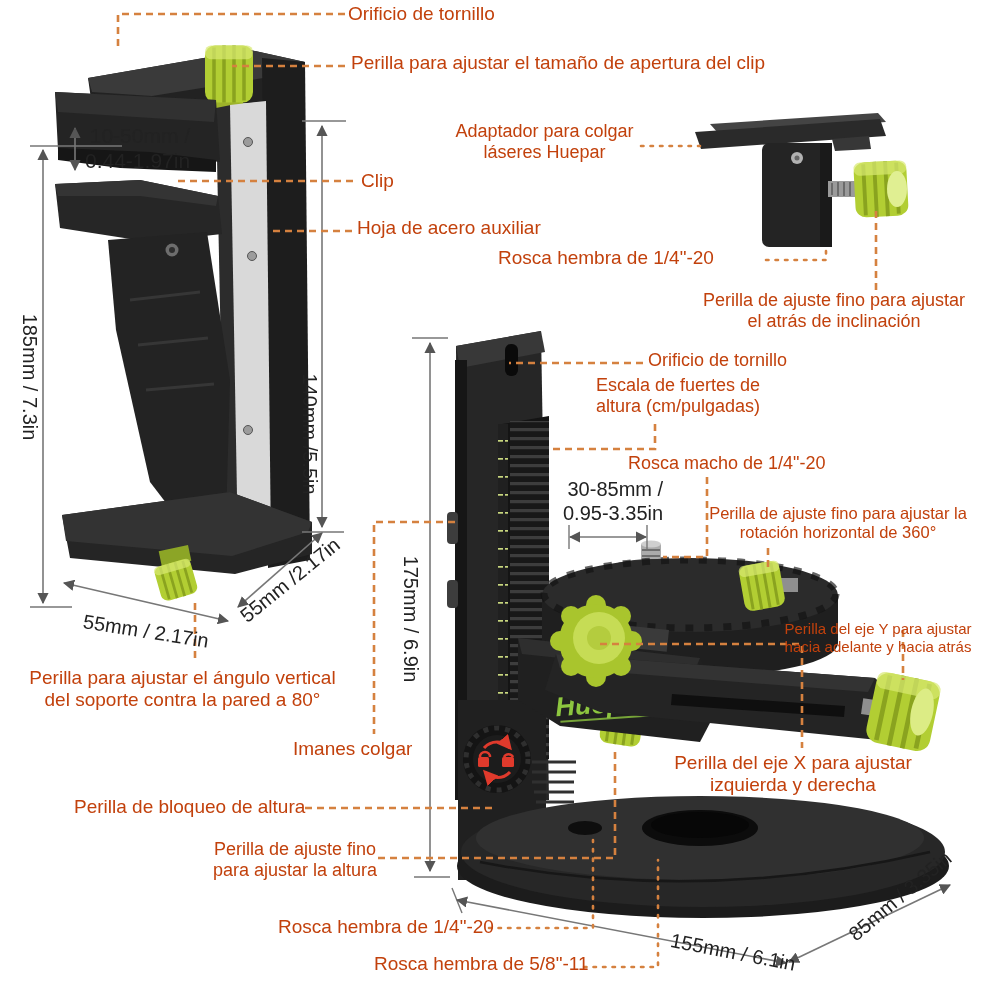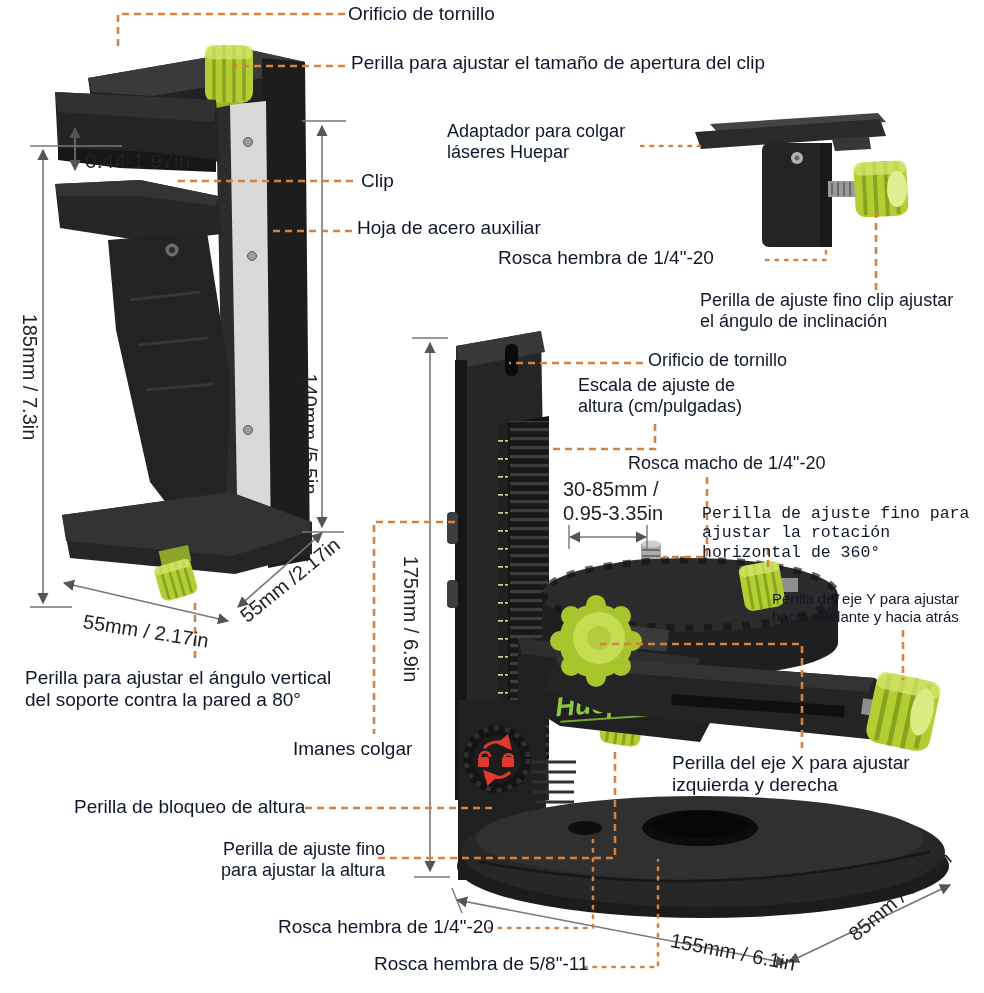--- a/index.html
+++ b/index.html
@@ -1,24 +1,24 @@
 <!DOCTYPE html>
 <html><head>
 <meta charset="utf-8">
 <style>
   html,body{margin:0;padding:0;background:#fff;}
   .stage{position:relative;width:984px;height:993px;background:#ffffff;overflow:hidden;
          font-family:"Liberation Sans", sans-serif;}
   svg{position:absolute;left:0;top:0;}
-  .lbl{position:absolute;color:#0f172a;font-size:19px;line-height:1.18;white-space:nowrap;}
-  .wrap{white-space:normal;}
-  .fs18{font-size:18px;} .fs165{font-size:16.5px;font-family:Liberation Mono, monospace;} .fs15{font-size:15px;}
-  .dim{position:absolute;color:#222;font-size:20px;line-height:1.2;white-space:nowrap;}
+  .lbl{position:absolute;color:#c2410c;font-size:19px;line-height:1.18;white-space:nowrap;}
+  .wrap{white-space:normal;text-align:center;}
+  .fs18{font-size:18px;} .fs165{font-size:16.5px;} .fs15{font-size:15px;}
+  .dim{position:absolute;color:#222;font-size:20px;line-height:1.2;white-space:nowrap;text-align:right;}
   .rot90{transform:rotate(90deg);text-align:center;}
-  .tl{text-align:right;}
+  .tl{text-align:center;}
 </style>
 </head>
 <body>
 
 <div class="stage">
 
 <svg width="984" height="993" viewBox="0 0 984 993">
   <defs>
     <marker id="ar" viewBox="0 0 10 10" refX="9" refY="5" markerWidth="7" markerHeight="7" orient="auto-start-reverse">
       <path d="M0,0L10,5L0,10z" fill="#555"></path>
@@ -198,26 +198,26 @@
     <path d="M584,967 H658 V860" stroke-dasharray="2.5 7" stroke-linecap="round"></path>
   </g>
 </svg>
 
 <div class="lbl" style="left:348px;top:3px">Orificio de tornillo</div>
 <div class="lbl" style="left:351px;top:52px">Perilla para ajustar el tamaño de apertura del clip</div>
 <div class="lbl wrap fs18" style="left:447px;top:121px;width:195px">Adaptador para colgar láseres Huepar</div>
 <div class="lbl" style="left:361px;top:170px">Clip</div>
 <div class="lbl" style="left:357px;top:217px">Hoja de acero auxiliar</div>
 <div class="lbl" style="left:498px;top:247px">Rosca hembra de 1/4"-20</div>
-<div class="lbl wrap fs18" style="left:700px;top:290px;width:268px">Perilla de ajuste fino clip ajustar el ángulo de inclinación</div>
+<div class="lbl wrap fs18" style="left:700px;top:290px;width:268px">Perilla de ajuste fino para ajustar el atrás de inclinación</div>
 <div class="lbl fs18" style="left:648px;top:350px">Orificio de tornillo</div>
-<div class="lbl wrap fs18" style="left:578px;top:375px;width:200px">Escala de ajuste de altura (cm/pulgadas)</div>
+<div class="lbl wrap fs18" style="left:578px;top:375px;width:200px">Escala de fuertes de altura (cm/pulgadas)</div>
 <div class="lbl fs18" style="left:628px;top:453px">Rosca macho de 1/4"-20</div>
 <div class="lbl wrap fs165" style="left:702px;top:504px;width:272px">Perilla de ajuste fino para ajustar la rotación horizontal de 360°</div>
-<div class="lbl wrap fs15" style="left:772px;top:590px;width:212px">Perilla del eje Y para ajustar hacia adelante y hacia atrás</div>
+<div class="lbl wrap fs15" style="left:772px;top:620px;width:212px">Perilla del eje Y para ajustar hacia adelante y hacia atrás</div>
 <div class="lbl wrap" style="left:672px;top:752px;width:242px">Perilla del eje X para ajustar izquierda y derecha</div>
 <div class="lbl wrap" style="left:25px;top:667px;width:315px">Perilla para ajustar el ángulo vertical del soporte contra la pared a 80°</div>
 <div class="lbl" style="left:293px;top:738px">Imanes colgar</div>
 <div class="lbl" style="left:74px;top:796px">Perilla de bloqueo de altura</div>
 <div class="lbl wrap fs18 tl" style="left:205px;top:839px;width:180px">Perilla de ajuste fino para ajustar la altura</div>
 <div class="lbl" style="left:278px;top:916px">Rosca hembra de 1/4"-20</div>
 <div class="lbl" style="left:374px;top:953px">Rosca hembra de 5/8"-11</div>
 
 <div class="dim rot90" style="left:-50px;top:365px;width:160px">185mm / 7.3in</div>
 <div class="dim" style="left:85px;top:123px;font-size:21px">

